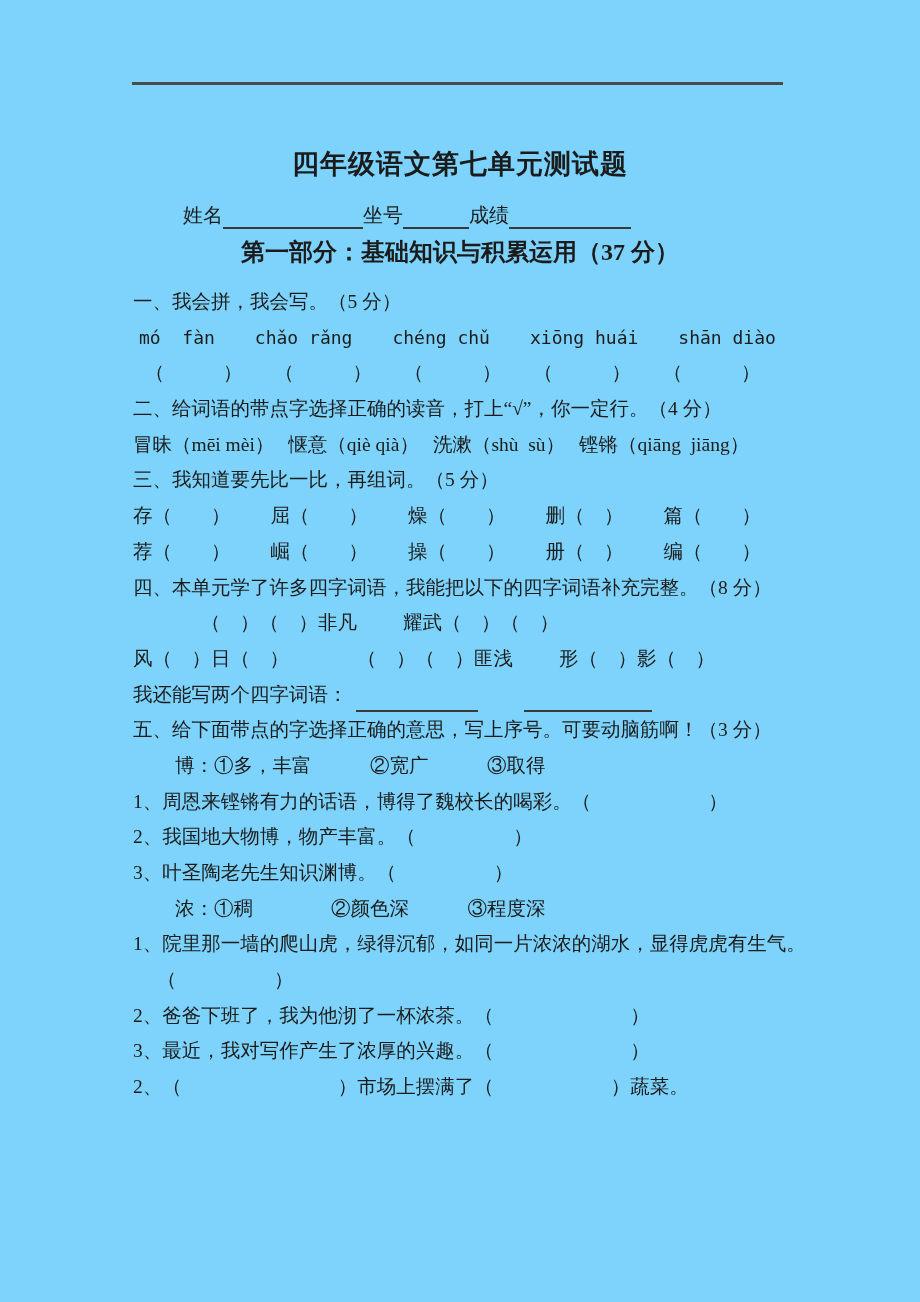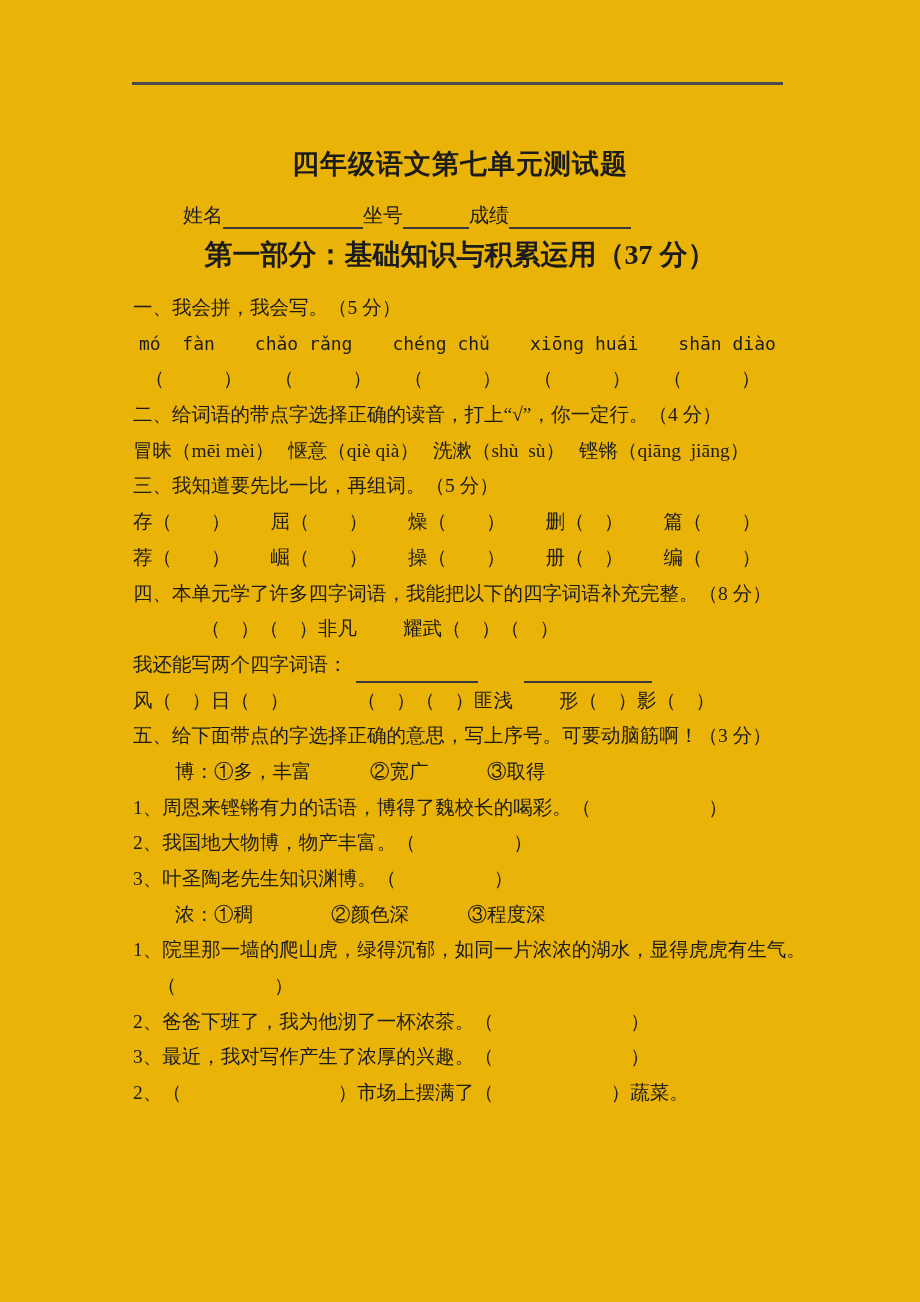--- a/index.html
+++ b/index.html
@@ -1,19 +1,19 @@
 <!DOCTYPE html>
 <html><head>
 <meta charset="utf-8">
 <style>
   html,body{margin:0;padding:0;background:#ffffff;}
   .page{
     position:relative;
     width:920px;height:1302px;
-    background:#eab308;
+    background:#7dd3fc;
     font-family:"Liberation Serif","DejaVu Serif",serif;
     color:#1b1b1b;
     overflow:hidden;
   }
   .rule{
     position:absolute;left:132px;top:82px;width:651px;height:3px;
     background:#4a4a4a;
   }
   .title{
     position:absolute;top:146px;left:0;width:920px;
@@ -27,24 +27,24 @@
   .uline{
     display:inline-block;height:21px;
     border-bottom:2px solid #3a3a3a;
     vertical-align:bottom;
   }
   .u-name{width:140px}
   .u-seat{width:66px}
   .u-score{width:122px}
   .part-heading{
     position:absolute;top:236px;left:0;width:920px;
-    text-align:center;font-size:28px;font-weight:bold;white-space:nowrap;
+    text-align:center;font-size:24px;font-weight:bold;white-space:nowrap;
   }
   .body-flow{
-    position:absolute;left:133px;top:290px;width:760px;
+    position:absolute;left:133px;top:284px;width:760px;
     font-size:19.5px;
   }
   .line{height:35.7px;line-height:35.7px;white-space:pre;}
   .flexline{display:flex;}
   .flexline span{white-space:pre;}
   .row-pinyin{gap:40px;padding-left:6px;font-family:"DejaVu Sans Mono",monospace;font-size:18px;}
   .row-brackets{gap:32px;padding-left:12px;}
   .row-s2{gap:14px;}
   .row-s3{gap:40px;}
   .s4-g2{margin-left:68px;}
@@ -115,27 +115,27 @@
       <span>编（　　）</span>
     </div>
 
     <div class="line">四、本单元学了许多四字词语，我能把以下的四字词语补充完整。（8 分）</div>
 
     <div class="line flexline">
       <span class="s4-g2">（　）（　）非凡</span>
       <span class="s4-g3">耀武（　）（　）</span>
     </div>
 
-    <div class="line"><span>我还能写两个四字词语：</span><span class="uline u-idiom1"></span><span class="uline u-idiom2"></span>
-    </div>
-
     <div class="line flexline">
       <span>风（　）日（　）</span>
       <span class="s4-g2">（　）（　）匪浅</span>
       <span class="s4-g3">形（　）影（　）</span>
+    </div>
+
+    <div class="line"><span>我还能写两个四字词语：</span><span class="uline u-idiom1"></span><span class="uline u-idiom2"></span>
     </div>
 
     <div class="line">五、给下面带点的字选择正确的意思，写上序号。可要动脑筋啊！（3 分）</div>
 
     <div class="line indent-opt">博：①多，丰富　　　②宽广　　　③取得</div>
     <div class="line">1、周恩来铿锵有力的话语，博得了魏校长的喝彩。（　　　　　　）</div>
     <div class="line">2、我国地大物博，物产丰富。（　　　　　）</div>
     <div class="line">3、叶圣陶老先生知识渊博。（　　　　　）</div>
 
     <div class="line indent-opt">浓：①稠　　　　②颜色深　　　③程度深</div>

